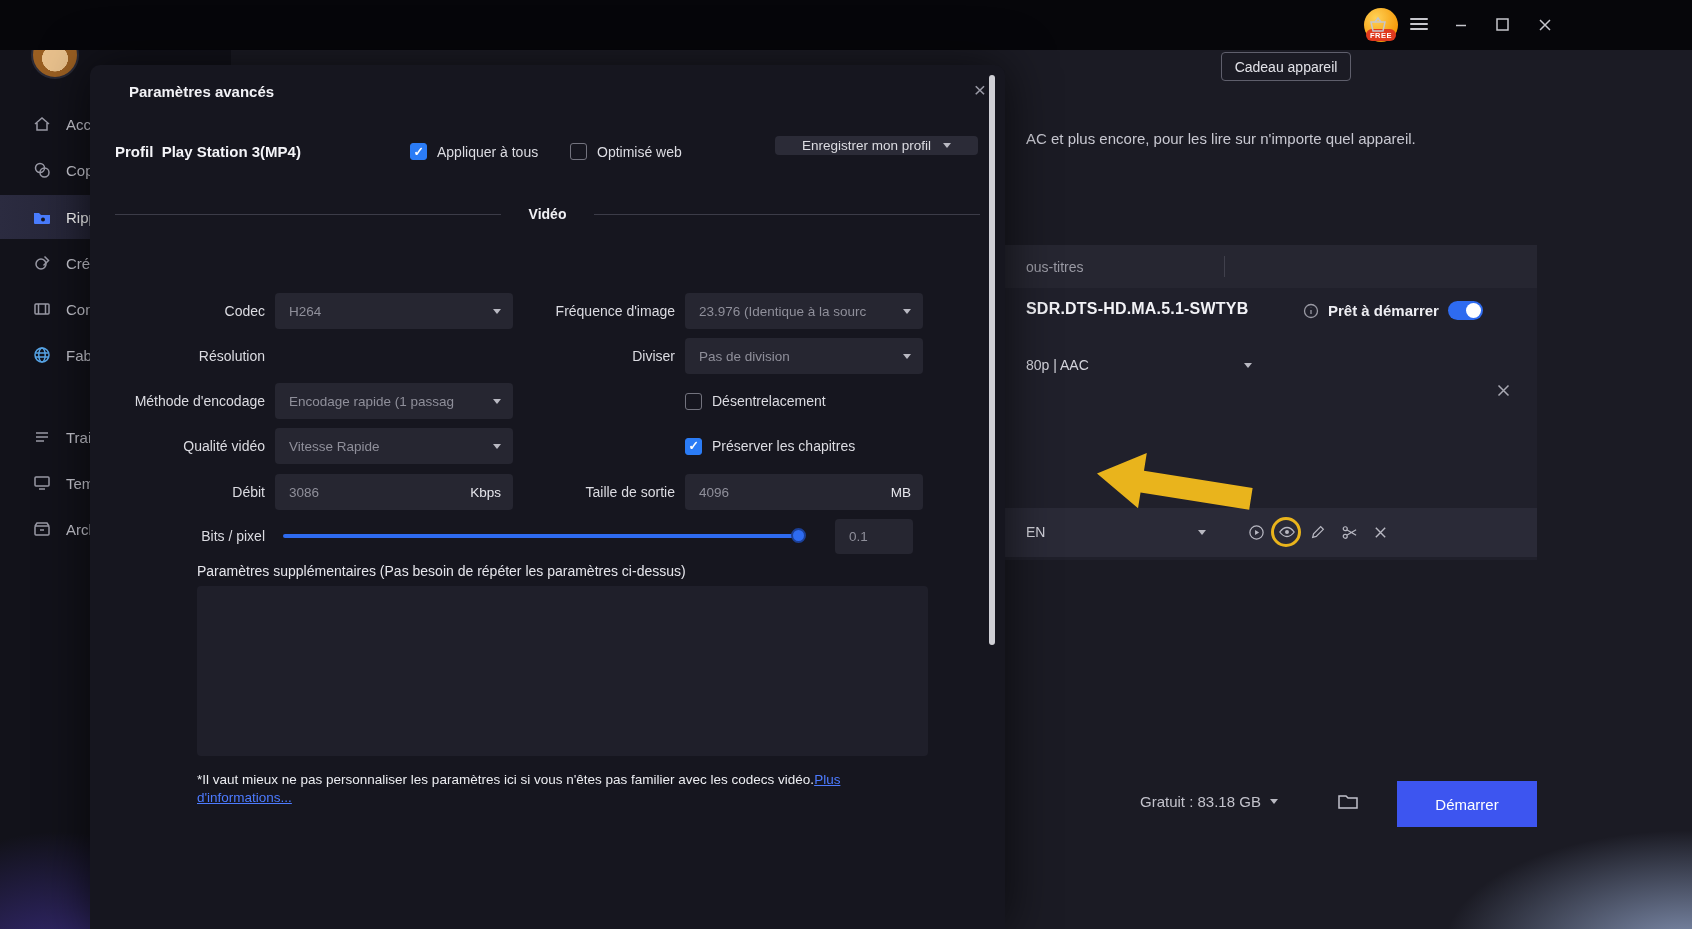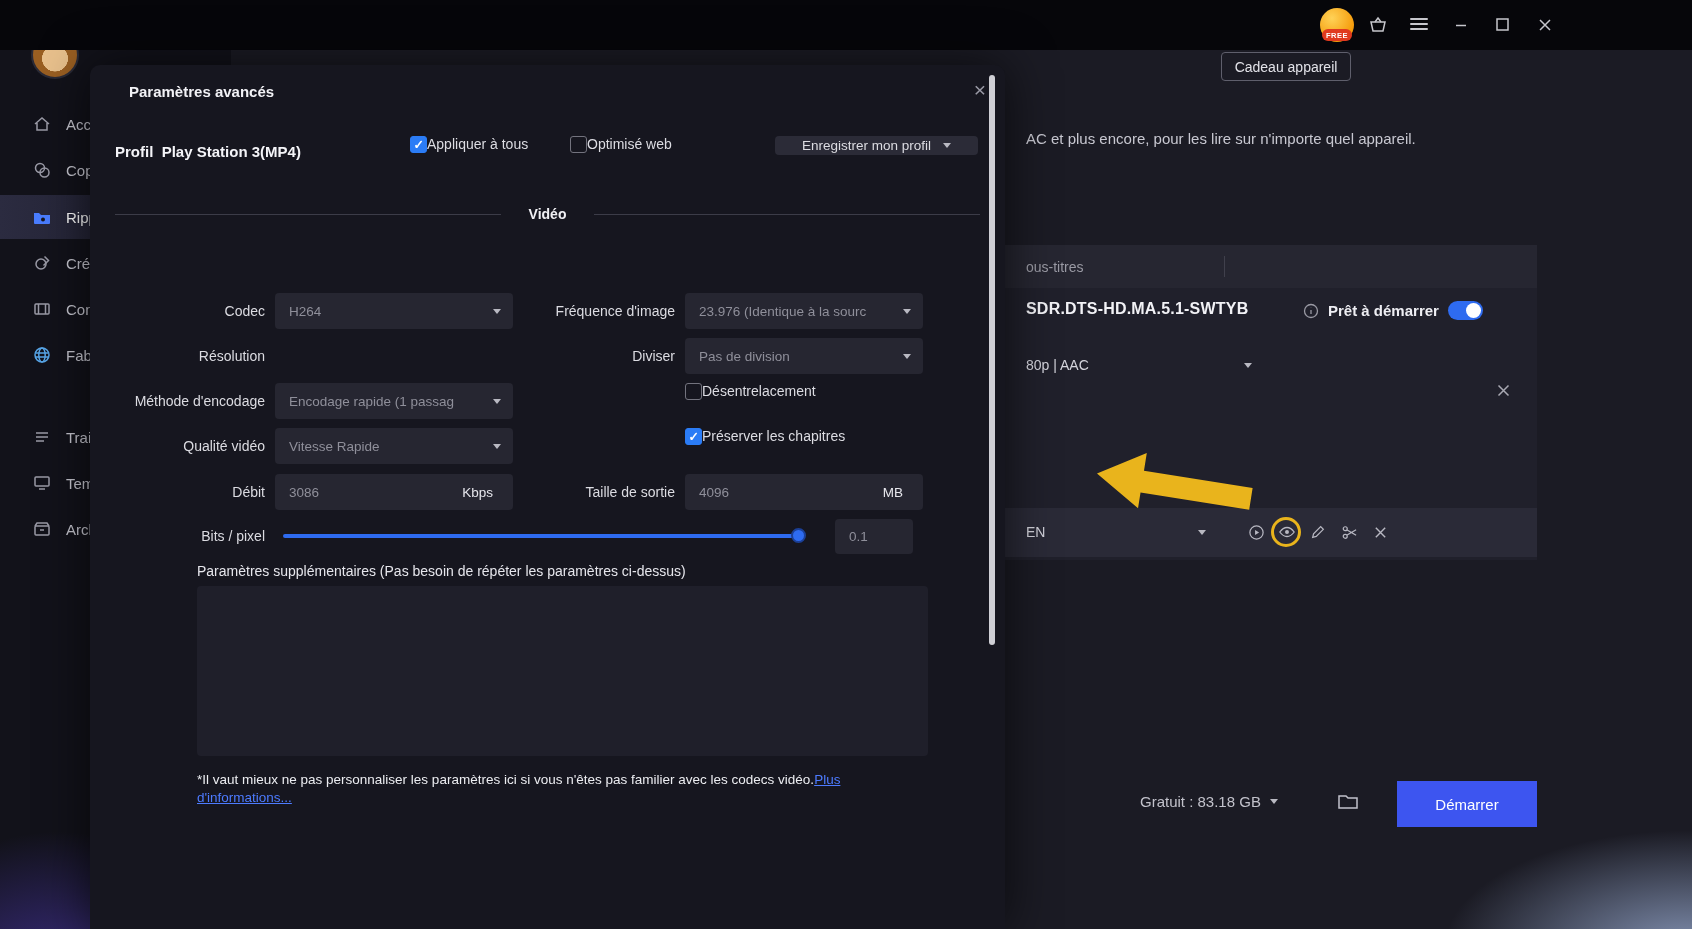--- a/index.html
+++ b/index.html
@@ -6,21 +6,21 @@
   html,body { background:#000; }
   .stage {
     position:relative; width:1692px; height:929px; overflow:hidden;
     background:#1b1b24; font-family:"Liberation Sans", sans-serif;
     color:#e8e8ee; font-size:14px;
   }
 
   
   .topbar { position:absolute; left:0; top:0; width:1692px; height:50px; background:#06060a; z-index:4; }
   .tb-icon { position:absolute; color:#c6c6cc; display:flex; align-items:center; justify-content:center; cursor:pointer; }
-  .gift { width:34px; height:34px; border-radius:50%; background:radial-gradient(circle at 35% 30%, #ffd257, #f59b0b 70%); position:relative; }
+  .gift { width:34px; height:34px; border-radius:50%; background:radial-gradient(circle at 35% 30%, #ffd257, #f59b0b 70%); position:relative;margin-left:44px; }
   .gift .ribbon { position:absolute; bottom:1px; left:2px; right:2px; height:12px; background:#e03a1e; border-radius:6px; color:#fff; font-size:7.5px; font-weight:bold; display:flex; align-items:center; justify-content:center; letter-spacing:.5px; }
   .hamburger span { display:block; width:18px; height:2px; background:#c6c6cc; margin:3px 0; border-radius:1px; }
 
   
   .sidebar { position:absolute; left:0; top:0; width:231px; height:929px; background:#12121a; z-index:3; }
   .logo-avatar { position:absolute; left:31px; top:31px; width:48px; height:48px; border-radius:50%;
     background:radial-gradient(circle at 50% 58%, #e8c08c 0 38%, #9a5f22 39% 100%); border:2px solid #2a2a36; }
   .logo-text { position:absolute; left:86px; top:36px; font-size:15px; font-weight:bold; font-style:italic; color:#fff; letter-spacing:.3px; }
   .nav-item { position:absolute; left:0; width:231px; height:44px; display:flex; align-items:center; gap:14px; padding-left:32px; color:#c9c9d2; font-size:15px; cursor:pointer; }
   .nav-item.active { background:linear-gradient(90deg,#2b2b40,#1c1c2a); color:#fff; }
@@ -63,37 +63,37 @@
   .glow-right { position:absolute; right:-10px; top:820px; width:280px; height:130px; z-index:1;
     background:radial-gradient(ellipse at 95% 100%, rgba(165,185,225,.75), rgba(165,185,225,0) 65%); pointer-events:none; }
 
   
   .dialog { position:absolute; left:90px; top:65px; width:915px; height:864px; background:#16161f; z-index:10;
     border-radius:10px 10px 0 0; box-shadow:0 0 50px rgba(0,0,0,.65); }
   .dlg-title { position:absolute; left:39px; top:18px; font-size:15px; font-weight:bold; color:#f2f2f6; }
   .dlg-close { position:absolute; right:12px; top:12px; width:26px; height:26px; color:#9a9aa6; font-size:21px;
     display:flex; align-items:center; justify-content:center; cursor:pointer; }
   .profile-lbl { position:absolute; left:25px; top:78px; font-size:15px; font-weight:bold; color:#f4f4f8; }
-  .cbrow { position:absolute; display:flex; align-items:flex-start; height:36px; cursor:pointer; }
+  .cbrow { position:absolute; display:flex; align-items:center; gap:10px; height:36px; cursor:pointer; }
   .cbrow.inline { height:31px; }
   .cb { width:17px; height:17px; border:1.5px solid #73737e; border-radius:3px; position:relative; flex:0 0 auto; background:transparent; }
   .cb.checked { background:#2b7cf6; border-color:#2b7cf6; }
   .cb.checked::after { content:"\2713"; position:absolute; left:2.5px; top:-0.5px; color:#fff; font-size:12.5px; font-weight:bold; }
   .cblbl { font-size:14px; color:#dcdce2; white-space:nowrap; }
   .save-profile { position:absolute; left:685px; top:71px; width:203px; height:19px; background:#2b2b37; border:none; border-radius:4px;
     color:#dcdce2; font-size:13.5px; display:flex; align-items:center; justify-content:center; gap:12px; cursor:pointer; font-family:inherit; }
   .section-div { position:absolute; left:25px; width:865px; display:flex; align-items:center; gap:28px; }
   .section-div .line { flex:1; height:1px; background:#3c3c48; }
   .section-div .sec-name { font-size:14px; font-weight:bold; color:#f0f0f4; }
   .lbl { position:absolute; height:36px; display:flex; align-items:center; justify-content:flex-end;
     color:#dcdce2; font-size:14px; white-space:nowrap; }
   .fld { position:absolute; width:238px; height:36px; background:#262631; border-radius:4px;
     display:flex; align-items:center; cursor:pointer; }
   .fld .val { color:#8f8f9a; font-size:13.5px; padding-left:14px; white-space:nowrap; overflow:hidden; max-width:200px; }
-  .fld .unit { margin-left:auto; padding-right:20px; color:#e6e6ec; font-size:13.5px; }
+  .fld .unit { margin-left:auto; padding-right:12px; color:#e6e6ec; font-size:13.5px; }
   .tri { width:0; height:0; border-left:4.5px solid transparent; border-right:4.5px solid transparent; border-top:5.5px solid #b9b9c2; }
   .fld .tri { position:absolute; right:12px; }
   .slider-track { position:absolute; left:193px; top:469px; width:517px; height:4px; border-radius:2px; background:#2e6bf0; cursor:pointer; }
   .slider-handle { position:absolute; left:701px; top:463px; width:15px; height:15px; border-radius:50%; background:#2e6bf0;
     border:2px solid #1b3f96; cursor:pointer; }
   .slider-valbox { position:absolute; left:745px; top:454px; width:78px; height:35px; background:#262631; border-radius:4px;
     display:flex; align-items:center; }
   .slider-valbox span { color:#8f8f9a; font-size:13.5px; padding-left:14px; }
   .extra-lbl { position:absolute; left:107px; top:498px; font-size:14px; color:#e6e6ec; }
   .extra-ta { position:absolute; left:107px; top:521px; width:731px; height:170px; background:#1f1f2a; border:none; border-radius:4px;

